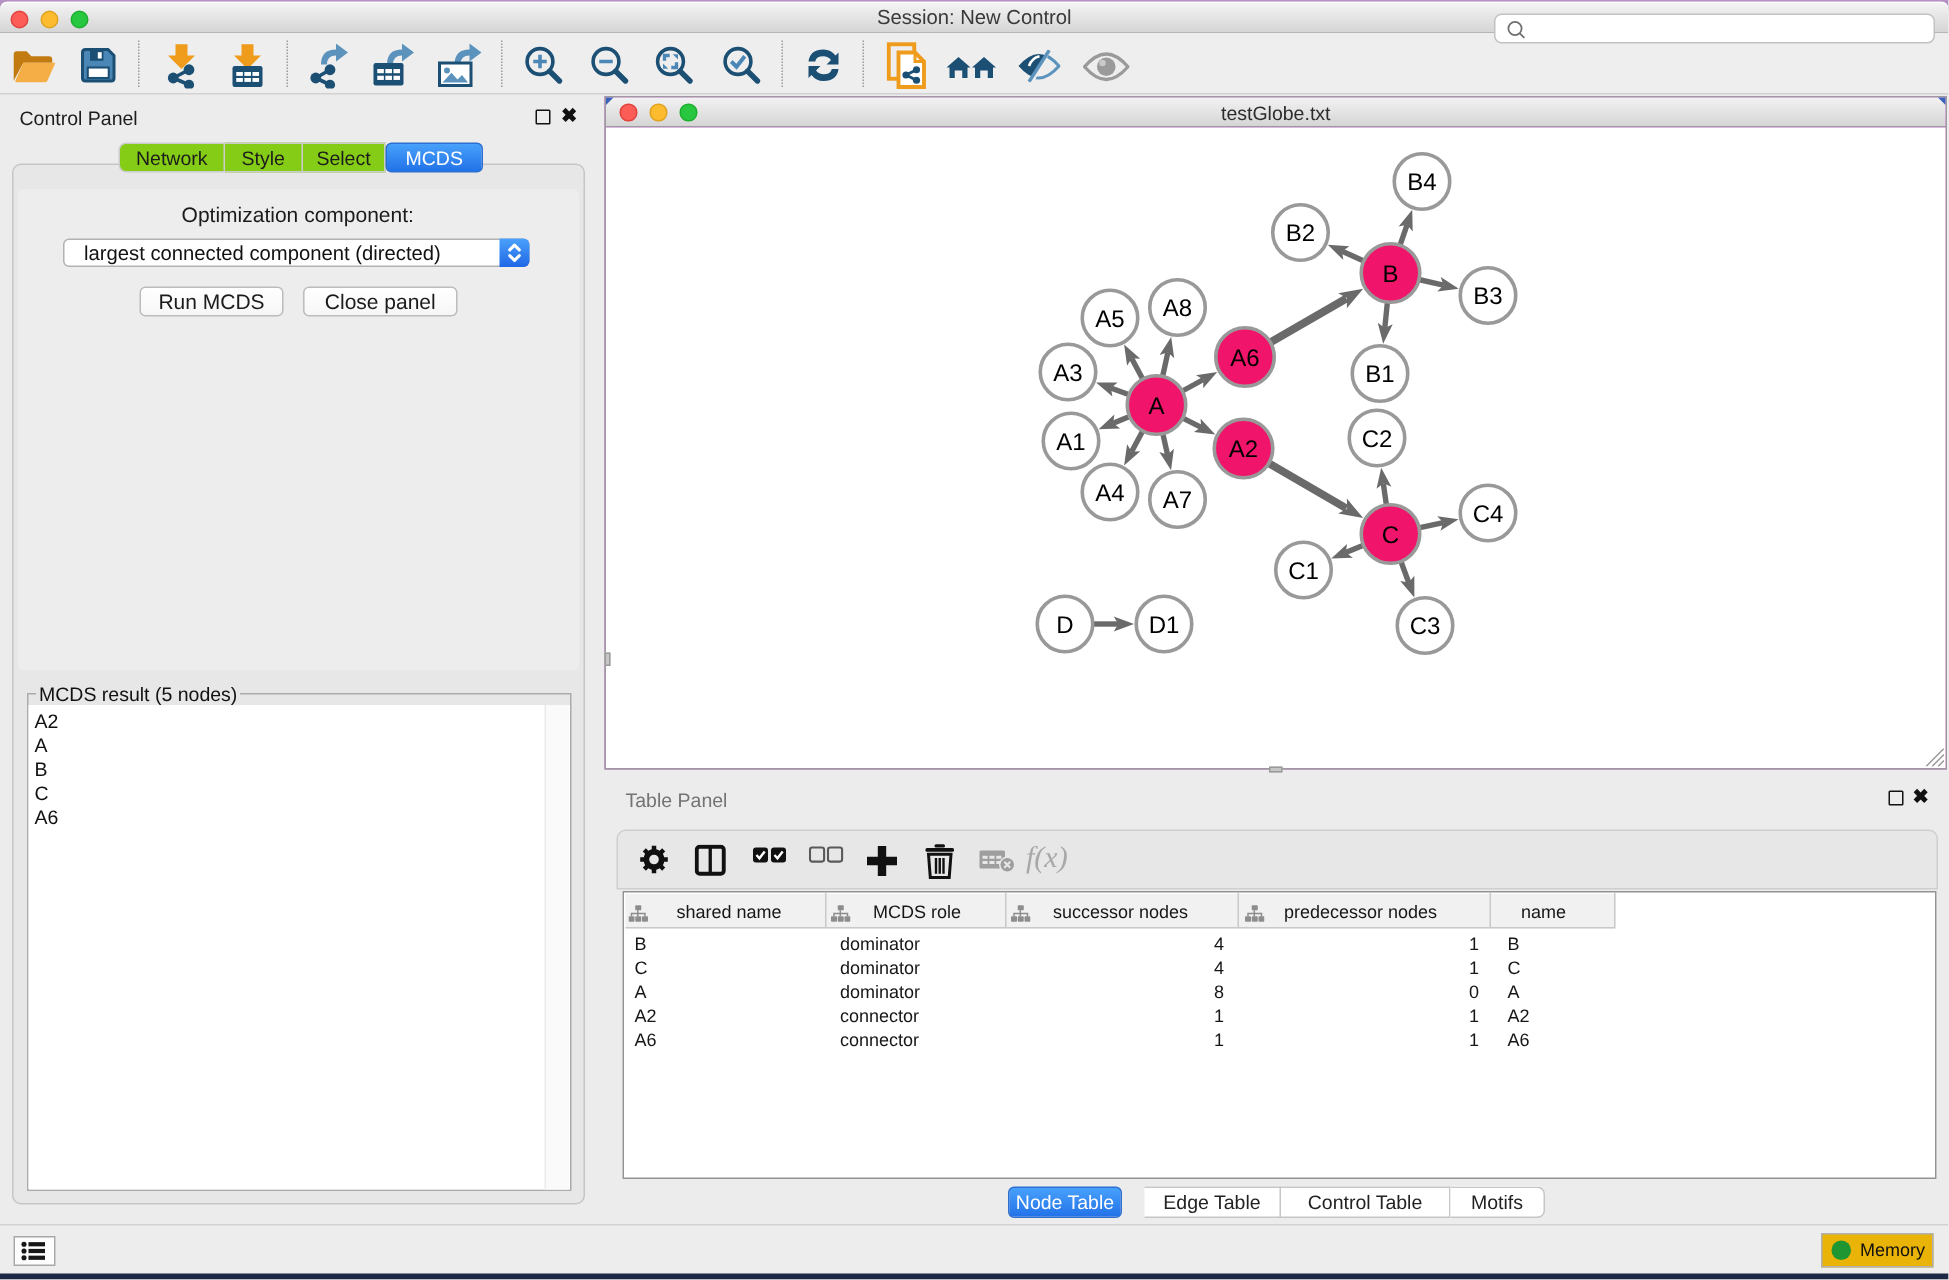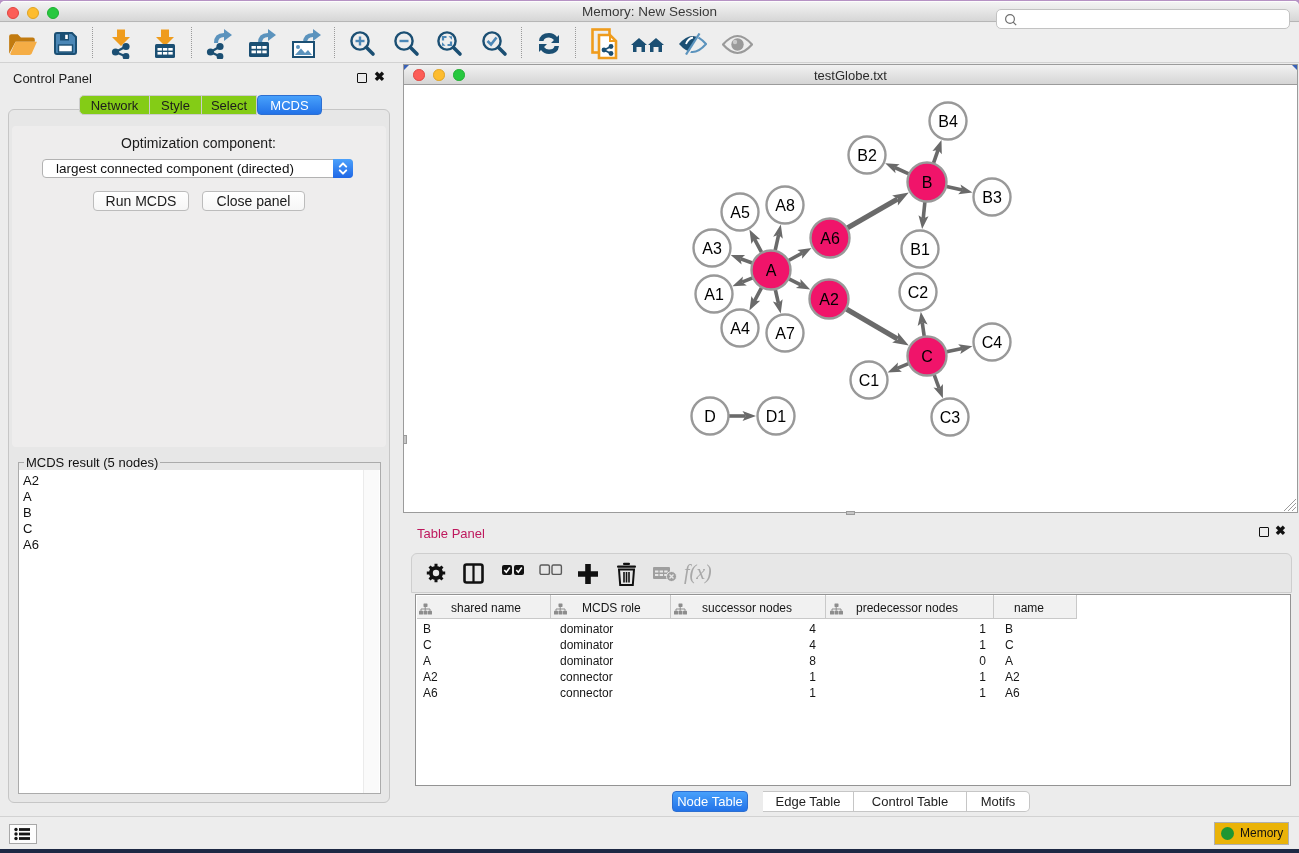--- a/index.html
+++ b/index.html
@@ -45,21 +45,21 @@
 .ntl{position:absolute;width:11.5px;height:11.5px;border-radius:50%;top:4px}
 #ntl-r{left:9px;background:#fc5d57;border:0.5px solid #e1443f}
 #ntl-y{left:29px;background:#fdbc2f;border:0.5px solid #e0a321}
 #ntl-g{left:49px;background:#27c83f;border:0.5px solid #1eaf31}
 .bluecorner{position:absolute;width:0;height:0;top:0}
 #bc-l{left:0;border-top:5px solid #3a62b8;border-right:5px solid transparent}
 #bc-r{right:0;border-top:5px solid #3a62b8;border-left:5px solid transparent}
 #canvas{left:0;top:20px;width:893px;height:427px;background:#fff;overflow:hidden}
 #grip{right:1px;bottom:1px;width:12px;height:12px}
 
-#tp-title{left:417px;top:526px;font-size:13px;color:#be185d}
+#tp-title{left:417px;top:526px;font-size:13px;color:#737373}
 #tp-max{left:1259px;top:527px;width:10px;height:10px;border:1.6px solid #111;border-radius:1px}
 #tp-close{left:1275px;top:523px;font-size:13px;font-weight:bold;color:#111}
 #tp-toolbar{left:411px;top:553px;width:881px;height:40px;background:#e7e7e7;border:1px solid #cecece;border-radius:6px 6px 0 0}
 #tp-table{left:415px;top:594px;width:876px;height:192px;background:#fff;border:1px solid #939393}
 #tp-header{left:1px;top:1px;width:660px;height:23px;background:#f1f1f1;border-bottom:1px solid #c9c9c9}
 .hsep{position:absolute;top:595px;height:23px;width:1px;background:#c9c9c9}
 .hlab{position:absolute;top:601px;font-size:12px;color:#161616}
 .cell{position:absolute;font-size:12px;color:#161616}
 
 .btab{position:absolute;top:791px;height:21px;font-size:13px;color:#222;background:#fff;border:1px solid #c6c6c6;border-left:none;text-align:center;line-height:20px}
@@ -73,21 +73,21 @@
 #mem-btn{left:1214px;top:822px;width:75px;height:23px;background:#eab308;border:1px solid #b0b0b0;font-size:12px;color:#111;line-height:21px;text-align:left;padding-left:25px}
 #mem-dot{left:1221px;top:827px;width:13px;height:13px;border-radius:50%;background:#1e9632}
 #bottomband{left:0;top:849px;width:1299px;height:4px;background:#1d2844}
 </style></head>
 <body>
 <div class="abs" id="purple"></div>
 <div class="abs" id="titlebar"></div>
 <div class="abs tl" id="tl-r"></div>
 <div class="abs tl" id="tl-y"></div>
 <div class="abs tl" id="tl-g"></div>
-<div class="abs" id="wtitle">Memory: New Session</div>
+<div class="abs" id="wtitle">Session: New Control</div>
 <div class="abs" id="toolbar">
     <svg style="position:absolute;left:7px;top:9px" width="30" height="24" viewBox="0 0 30 24">
       <g transform="scale(1.07,1.09)">
         <path d="M2 20 L2 4 Q2 2 4 2 L10 2 L13 5 L24 5 Q26 5 26 7 L26 9 L8 9 Z" fill="#c27b10"></path>
         <path d="M3 20 L8 9 L28 9 L23 20 Q22.5 21 21 21 L4 21 Q3 21 3 20 Z" fill="#f5ad45"></path>
       </g>
     </svg>
     <svg style="position:absolute;left:53px;top:8px" width="25" height="25" viewBox="0 0 25 25">
       <path d="M2 4 Q2 2 4 2 L19 2 L23 6 L23 21 Q23 23 21 23 L4 23 Q2 23 2 21 Z" fill="#4b87b6" stroke="#1b4f73" stroke-width="2"></path>
       <rect x="7" y="2.5" width="9" height="7" fill="#1b4f73"></rect>

